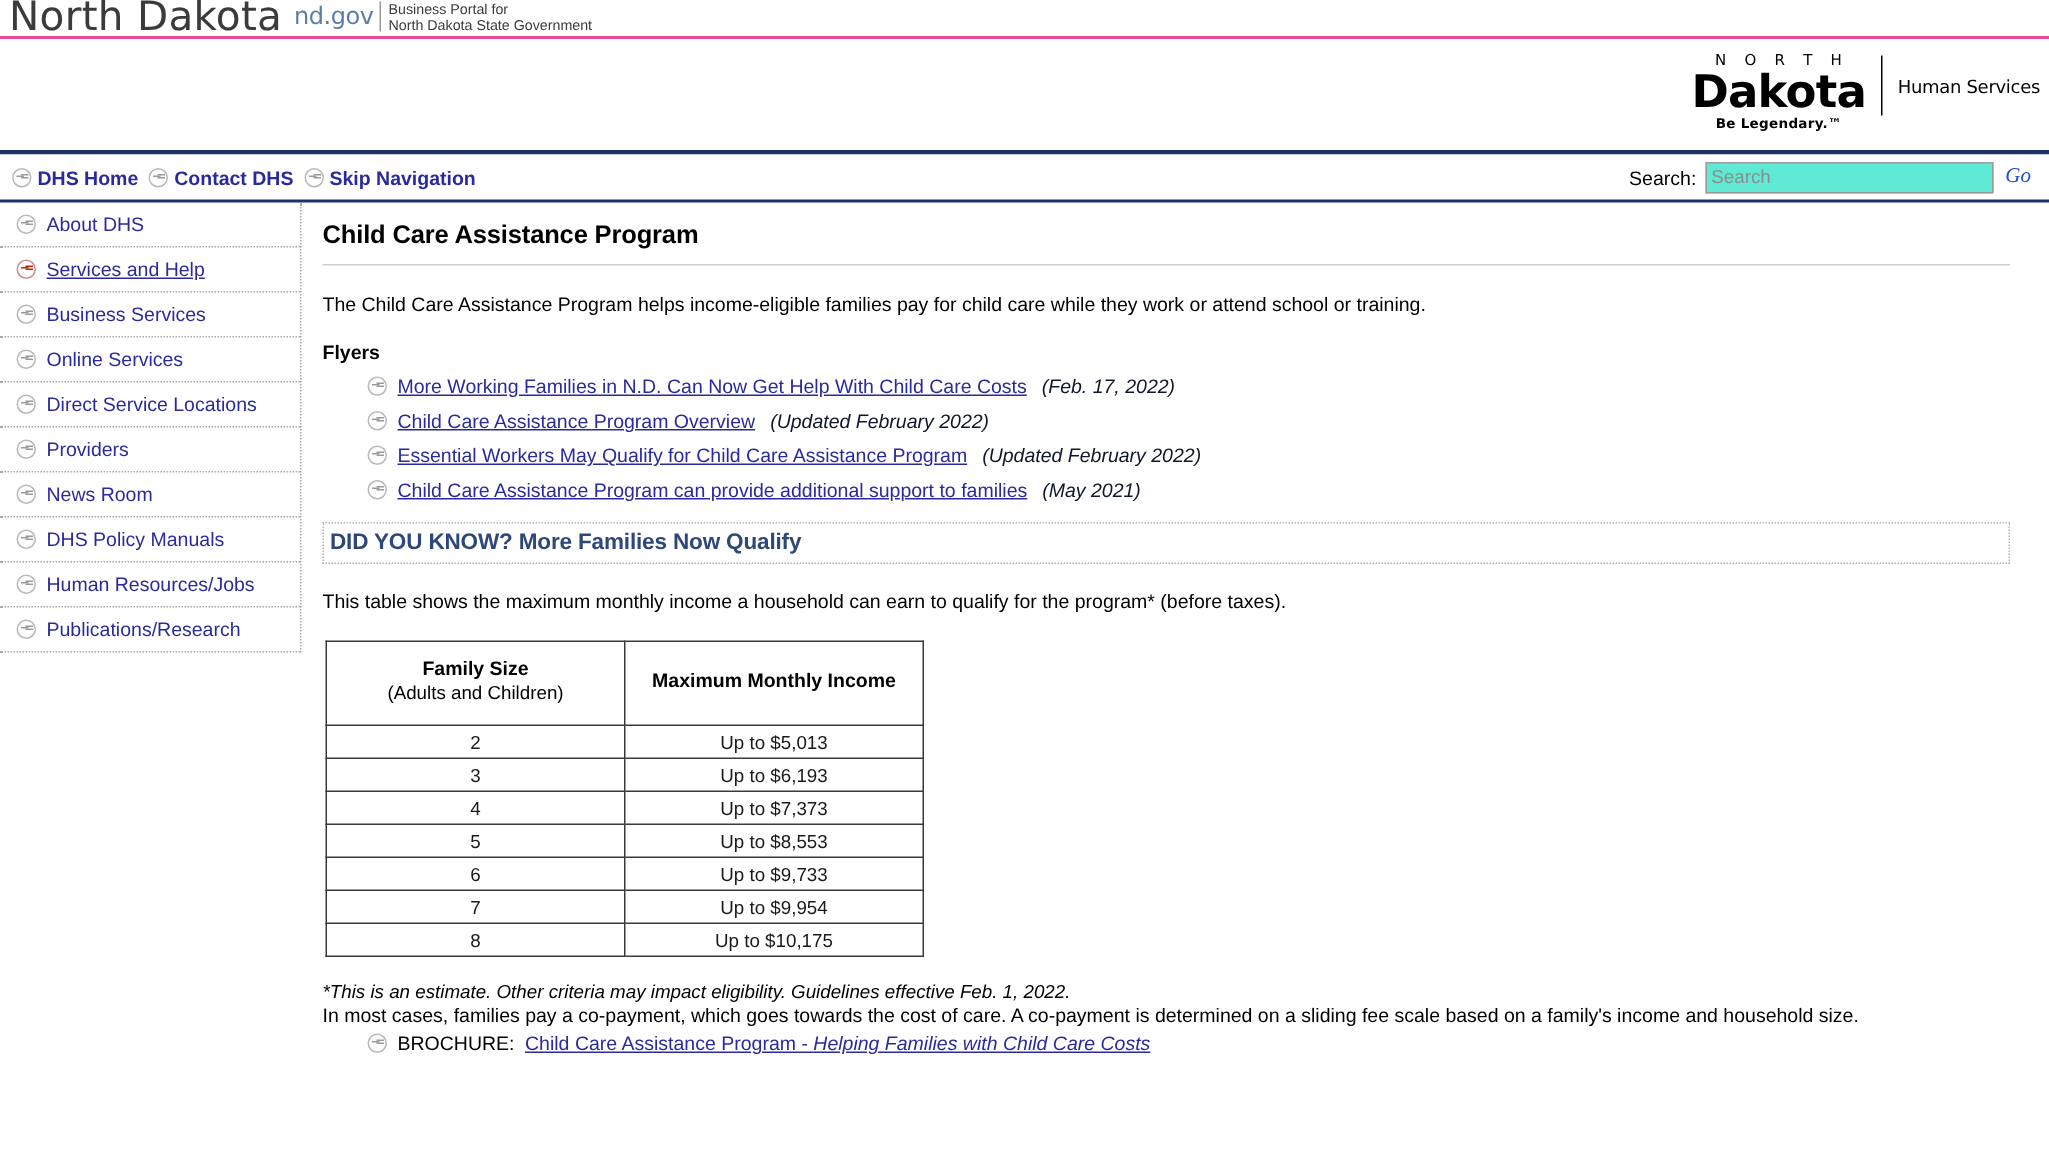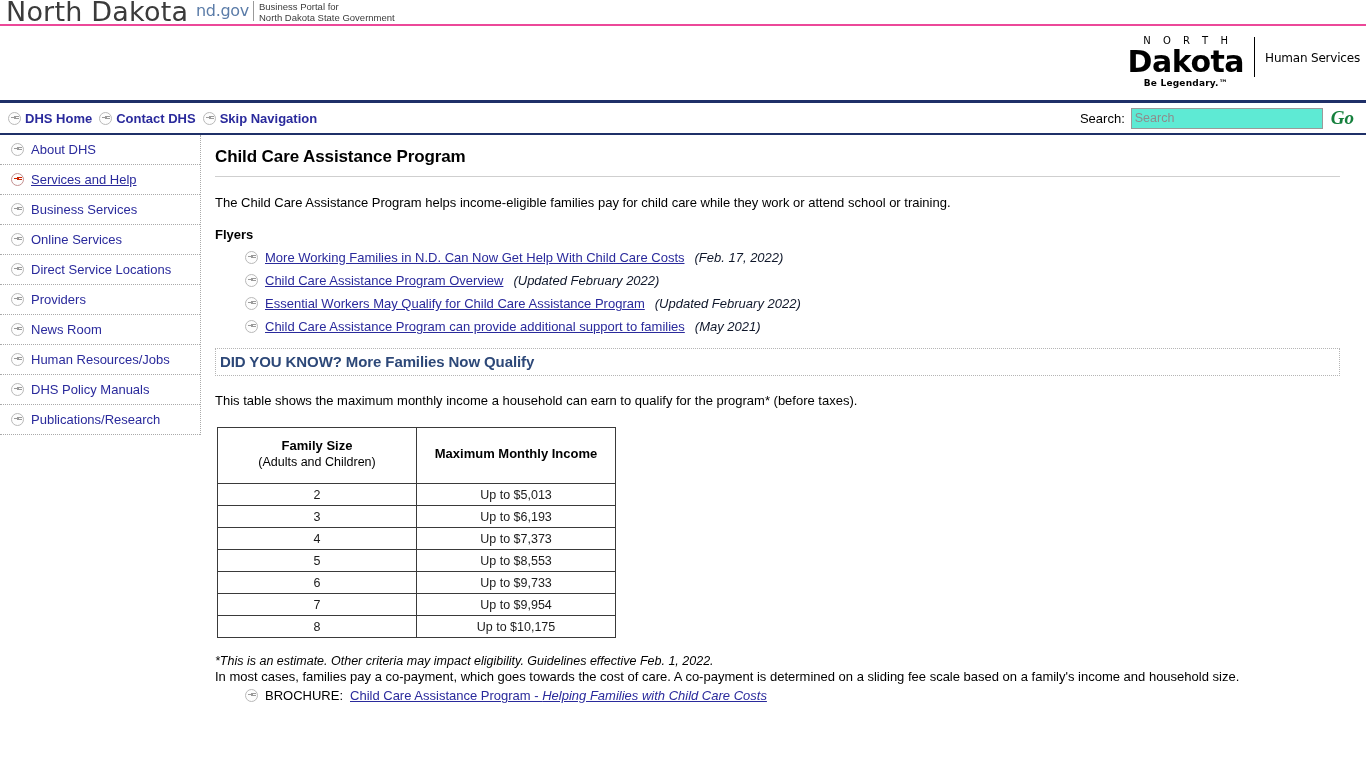--- a/index.html
+++ b/index.html
@@ -189,23 +189,23 @@
     border: 1px solid #9a9a9a;
     color: #333;
     background: #5eead4;
   }
   #search-input::placeholder { color: #8d8d8d; }
   #search-go {
     background: none;
     border: none;
     font-family: "Liberation Serif", serif;
     font-style: italic;
-    font-weight: 700;
-    font-size: 19px;
-    color: #15803d;
+    font-weight: 400;
+    font-size: 14px;
+    color: #1d4ed8;
     cursor: pointer;
     padding: 0 2px;
   }
 
   
   #page-body {
     display: flex;
     align-items: flex-start;
     height: 632px;
   }
@@ -432,25 +432,25 @@
     <div class="sidebar-item">
       <span class="bullet-icon"></span>
       <span class="sidebar-label">Providers</span>
     </div>
     <div class="sidebar-item">
       <span class="bullet-icon"></span>
       <span class="sidebar-label">News Room</span>
     </div>
     <div class="sidebar-item">
       <span class="bullet-icon"></span>
+      <span class="sidebar-label">DHS Policy Manuals</span>
+    </div>
+    <div class="sidebar-item">
+      <span class="bullet-icon"></span>
       <span class="sidebar-label">Human Resources/Jobs</span>
-    </div>
-    <div class="sidebar-item">
-      <span class="bullet-icon"></span>
-      <span class="sidebar-label">DHS Policy Manuals</span>
     </div>
     <div class="sidebar-item">
       <span class="bullet-icon"></span>
       <span class="sidebar-label">Publications/Research</span>
     </div>
   </nav>
 
   <main id="main">
     <h1 id="page-title">Child Care Assistance Program</h1>
 

